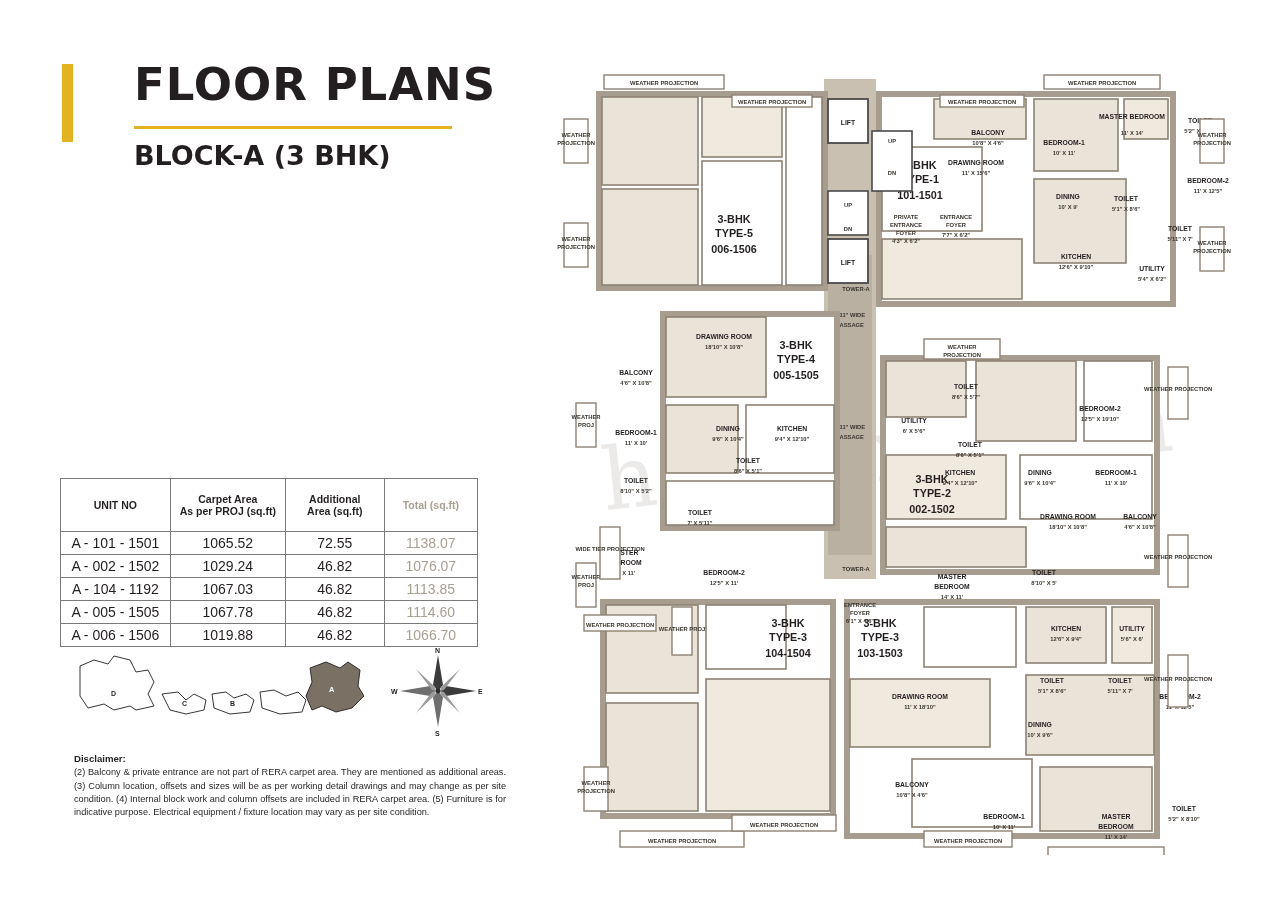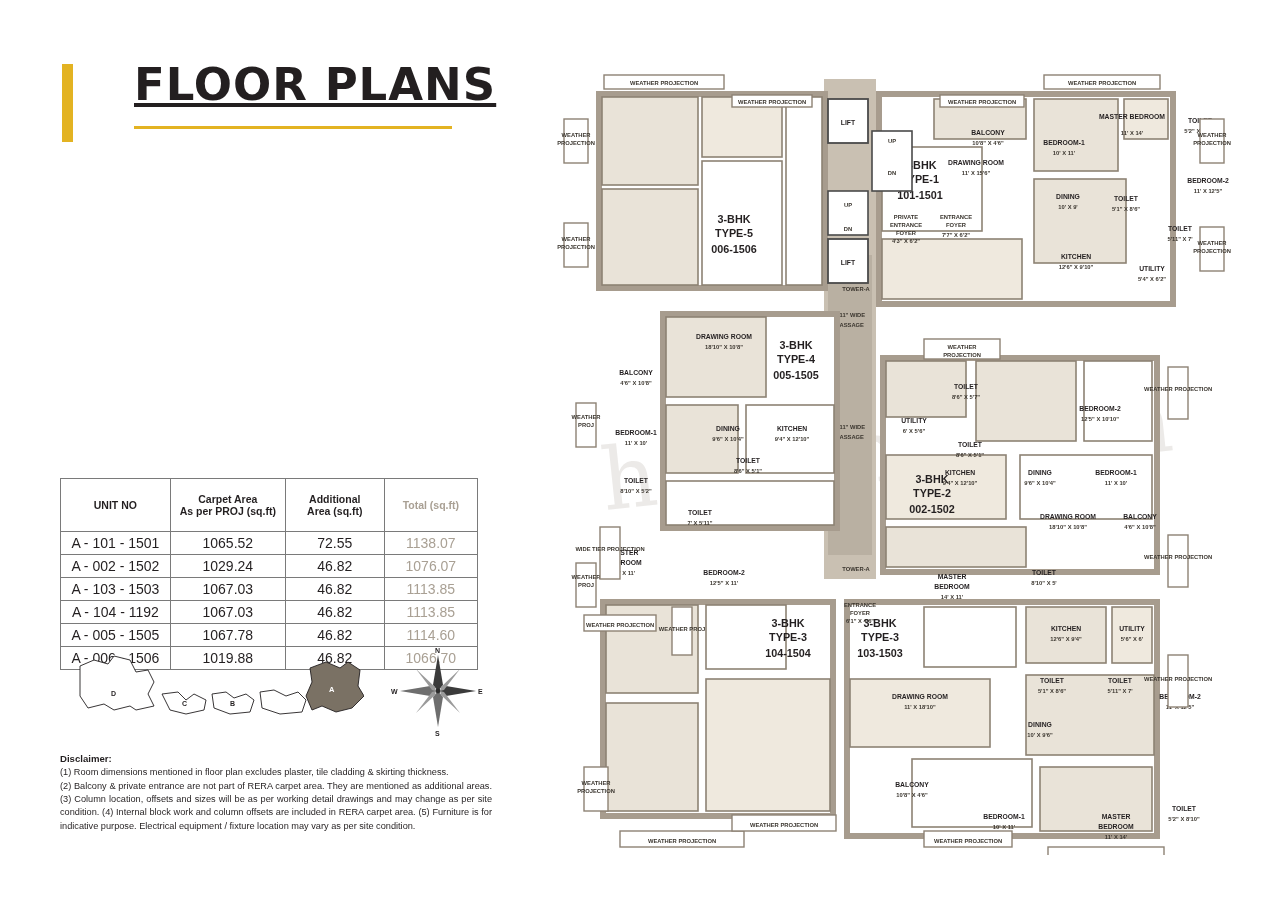--- a/index.html
+++ b/index.html
@@ -10,21 +10,21 @@
     color:#231f20;
     position:relative;
     overflow:hidden;
   }
   
   #title-block{position:absolute;left:62px;top:62px;width:470px;}
   #title-bar{position:absolute;left:0;top:2px;width:11px;height:78px;background:#e3b322;}
   #main-title{
     font-family:"DejaVu Sans", sans-serif;
     font-weight:bold;font-size:45px;letter-spacing:1px;
-    margin:0 0 0 72px;line-height:1.0;color:#231f20;text-decoration:underline;
+    margin:0 0 0 72px;line-height:1.0;color:#231f20;
   }
   #title-rule{position:absolute;left:72px;top:64px;width:318px;height:3px;background:#e3b322;}
   #sub-title{
     position:absolute;left:72px;top:78px;
     font-family:"DejaVu Sans", sans-serif;
     font-weight:bold;font-size:27px;letter-spacing:0px;color:#231f20;
   }
 
   
   #area-table{position:absolute;left:60px;top:478px;width:418px;border-collapse:collapse;}
@@ -43,21 +43,21 @@
   
   #key-plan{position:absolute;left:74px;top:648px;width:290px;height:82px;}
   .kp-svg{display:block;}
   .kp-label{font-size:7px;font-weight:bold;fill:#231f20;}
   .kp-label-a{font-size:7.5px;font-weight:bold;fill:#ffffff;}
 
   
   #compass{position:absolute;left:390px;top:645px;width:96px;height:92px;}
 
   
-  #disclaimer{position:absolute;left:60px;top:752px;width:432px;font-size:9.2px;line-height:1.45;color:#231f20;text-align:justify;}
+  #disclaimer{position:absolute;left:74px;top:752px;width:432px;font-size:9.2px;line-height:1.45;color:#231f20;text-align:justify;}
   #disclaimer b{font-size:9.6px;}
 
   
   #floorplan{position:absolute;left:540px;top:55px;width:720px;height:800px;}
   #fp-svg{display:block;}
 
   .wall{fill:#a79c8e;}
   .room{fill:#ffffff;}
   .room-t{fill:#e9e3d8;}
   .shaft{fill:#c9c0b2;}
@@ -77,20 +77,21 @@
     user-select:none;
   }
 </style>
 </head>
 <body>
 
 <div id="title-block">
   <div id="title-bar"></div>
   <h1 id="main-title">FLOOR PLANS</h1>
   <div id="title-rule"></div>
+  <div id="sub-title">BLOCK-A (3 BHK)</div>
 </div>
 
 <table id="area-table">
   <thead>
     <tr>
       <th>UNIT NO</th>
       <th>
         <div>Carpet Area</div>
         <div>As per PROJ (sq.ft)</div>
       </th>
@@ -106,26 +107,20 @@
       <td>A - 101 - 1501</td>
       <td>1065.52</td>
       <td>72.55</td>
       <td class="muted">1138.07</td>
     </tr>
     <tr>
       <td>A - 002 - 1502</td>
       <td>1029.24</td>
       <td>46.82</td>
       <td class="muted">1076.07</td>
-    </tr>
-    <tr>
-      <td>A - 103 - 1503</td>
-      <td>1067.03</td>
-      <td>46.82</td>
-      <td class="muted">1113.85</td>
     </tr>
     <tr>
       <td>A - 104 - 1192</td>
       <td>1067.03</td>
       <td>46.82</td>
       <td class="muted">1113.85</td>
     </tr>
     <tr>
       <td>A - 005 - 1505</td>
       <td>1067.78</td>
@@ -174,21 +169,20 @@
     </g>
     <text x="45" y="8" font-size="7" font-weight="bold" fill="#231f20">N</text>
     <text x="45" y="91" font-size="7" font-weight="bold" fill="#231f20">S</text>
     <text x="88" y="49" font-size="7" font-weight="bold" fill="#231f20">E</text>
     <text x="1" y="49" font-size="7" font-weight="bold" fill="#231f20">W</text>
   </svg>
 </div>
 
 <div id="disclaimer">
   <b>Disclaimer:</b>
-  <div>(1)  Room dimensions mentioned in floor plan excludes plaster, tile cladding &amp; skirting thickness.</div>
   <div>(2)   Balcony &amp; private entrance are not part of RERA carpet area. They are mentioned as additional areas. (3) Column location, offsets and sizes will be as per working detail drawings and may change as per site condition.  (4)  Internal block work and column offsets are included in RERA carpet area. (5) Furniture is for indicative purpose. Electrical equipment / fixture location may vary as per site condition.</div>
 </div>
 
 <div id="watermark">housing.com</div>
 
 <div id="floorplan">
 <svg id="fp-svg" width="720" height="800" viewBox="0 0 360 400">
 
   <g>
     <rect x="142" y="12" width="26" height="250" class="shaft"></rect>

